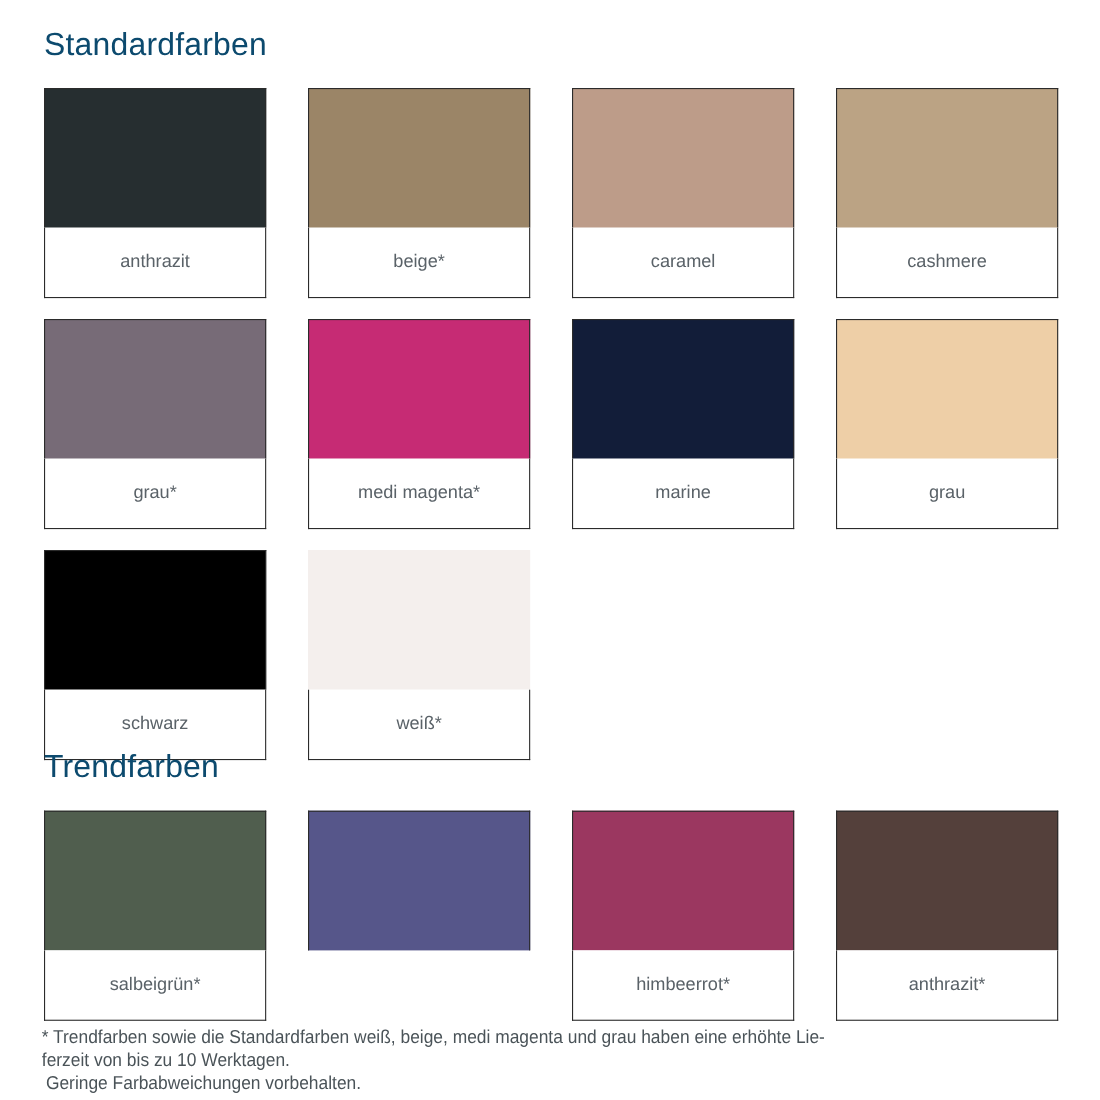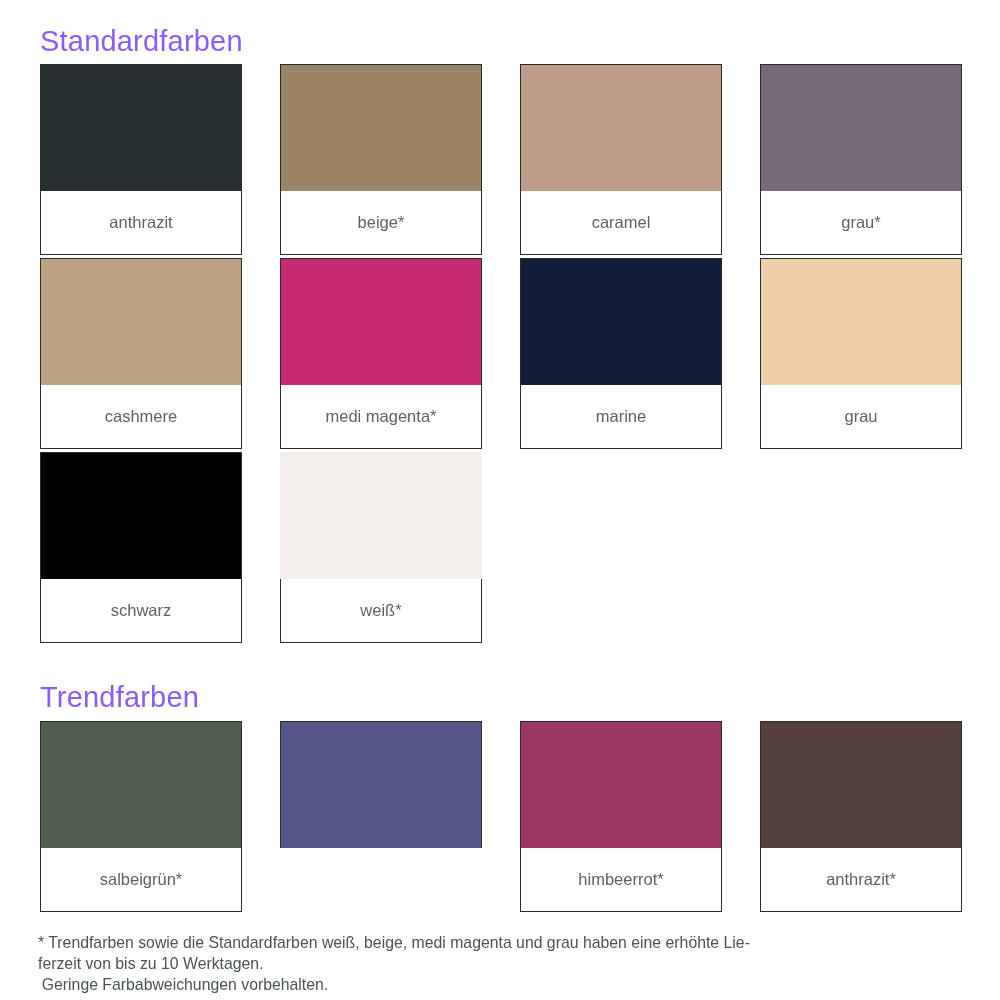--- a/index.html
+++ b/index.html
@@ -19,21 +19,21 @@
     width: 1000px;
     height: 1000px;
     box-sizing: border-box;
     padding: 0 40px;
   }
 
   
   .section-heading {
     font-size: 29px;
     font-weight: 400;
-    color: #8b5cf6;
+    color: #0c4a6e;
     letter-spacing: 0.2px;
     line-height: 1;
     margin: 0;
   }
   .heading-standard {
     position: absolute;
     left: 40px;
     top: 27px;
   }
   .heading-trend {
@@ -51,20 +51,21 @@
     grid-template-columns: repeat(4, 202px);
     column-gap: 38px;
     row-gap: 0;
   }
   .grid-standard { top: 64px; }
   .grid-trend    { top: 721px; }
 
   .swatch {
     width: 202px;
     margin-bottom: 3px;
+    margin-top: 16px;
   }
   .swatch-color {
     width: 202px;
     height: 127px;
     box-sizing: border-box;
   }
   .swatch-label-box {
     width: 202px;
     height: 64px;
     box-sizing: border-box;
@@ -121,29 +122,29 @@
           <span class="swatch-label">beige*</span>
         </div>
       </div>
       <div class="swatch">
         <div class="swatch-color" style="background: rgb(189, 156, 137); border-top: 1px solid rgb(43, 43, 43); border-right: 1px solid rgb(43, 43, 43); border-bottom: none; border-left: 1px solid rgb(43, 43, 43); border-image: initial;"></div>
         <div class="swatch-label-box">
           <span class="swatch-label">caramel</span>
         </div>
       </div>
       <div class="swatch">
+        <div class="swatch-color" style="background: rgb(187, 163, 132); border-top: 1px solid rgb(43, 43, 43); border-right: 1px solid rgb(43, 43, 43); border-bottom: none; border-left: 1px solid rgb(43, 43, 43); border-image: initial;"></div>
+        <div class="swatch-label-box">
+          <span class="swatch-label">cashmere</span>
+        </div>
+      </div>
+      <div class="swatch">
         <div class="swatch-color" style="background: rgb(119, 107, 119); border-top: 1px solid rgb(43, 43, 43); border-right: 1px solid rgb(43, 43, 43); border-bottom: none; border-left: 1px solid rgb(43, 43, 43); border-image: initial;"></div>
         <div class="swatch-label-box">
           <span class="swatch-label">grau*</span>
-        </div>
-      </div>
-      <div class="swatch">
-        <div class="swatch-color" style="background: rgb(187, 163, 132); border-top: 1px solid rgb(43, 43, 43); border-right: 1px solid rgb(43, 43, 43); border-bottom: none; border-left: 1px solid rgb(43, 43, 43); border-image: initial;"></div>
-        <div class="swatch-label-box">
-          <span class="swatch-label">cashmere</span>
         </div>
       </div>
       <div class="swatch">
         <div class="swatch-color" style="background: rgb(198, 43, 116); border-top: 1px solid rgb(43, 43, 43); border-right: 1px solid rgb(43, 43, 43); border-bottom: none; border-left: 1px solid rgb(43, 43, 43); border-image: initial;"></div>
         <div class="swatch-label-box">
           <span class="swatch-label">medi magenta*</span>
         </div>
       </div>
       <div class="swatch">
         <div class="swatch-color" style="background: rgb(18, 29, 57); border-top: 1px solid rgb(43, 43, 43); border-right: 1px solid rgb(43, 43, 43); border-bottom: none; border-left: 1px solid rgb(43, 43, 43); border-image: initial;"></div>

